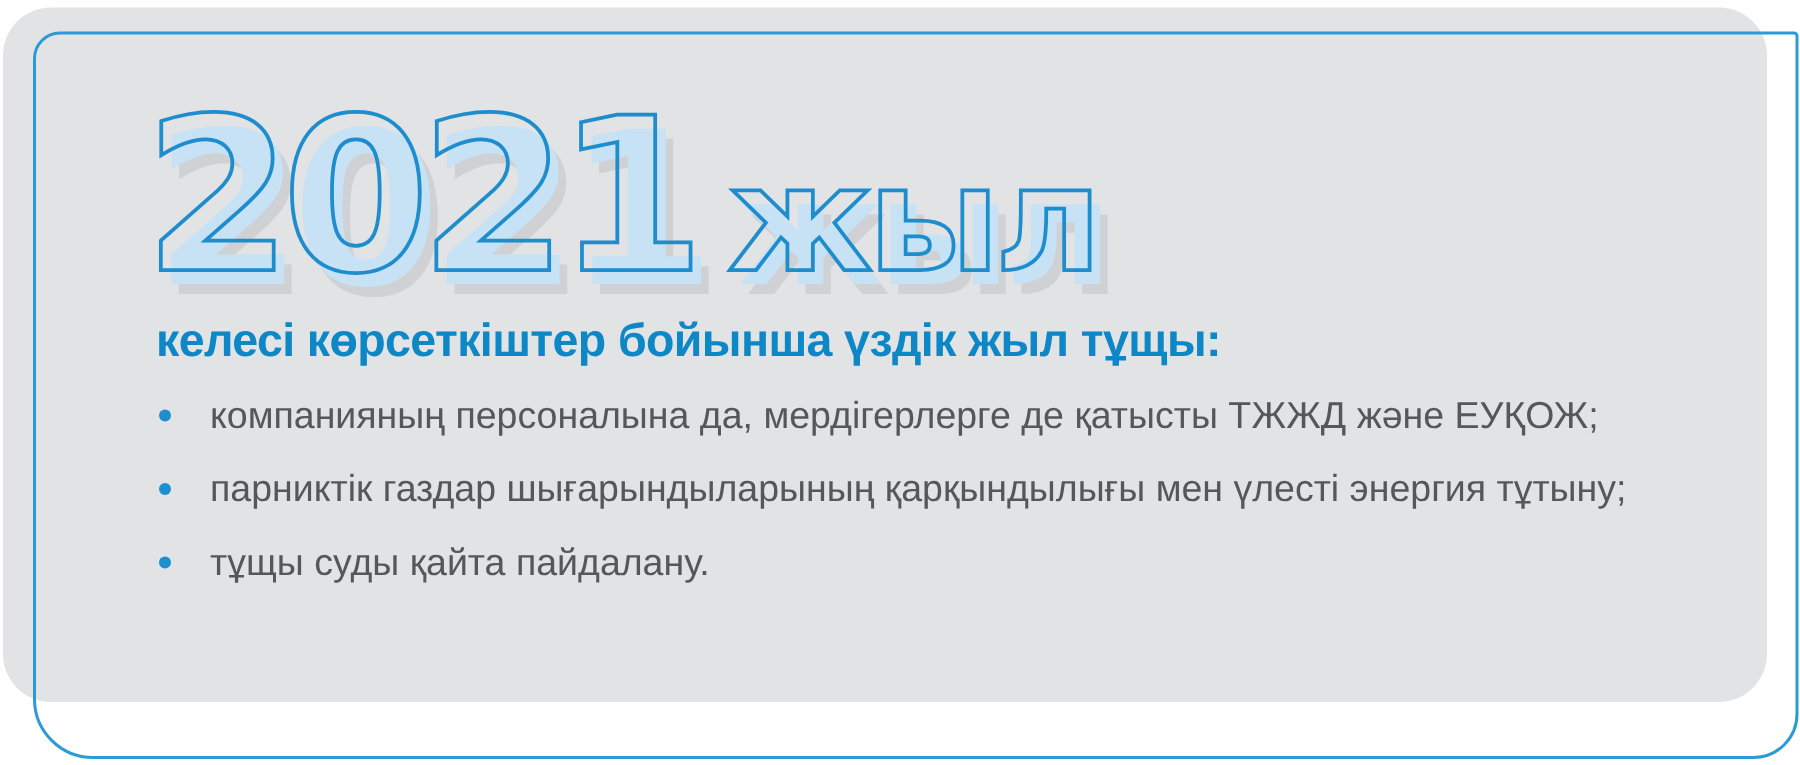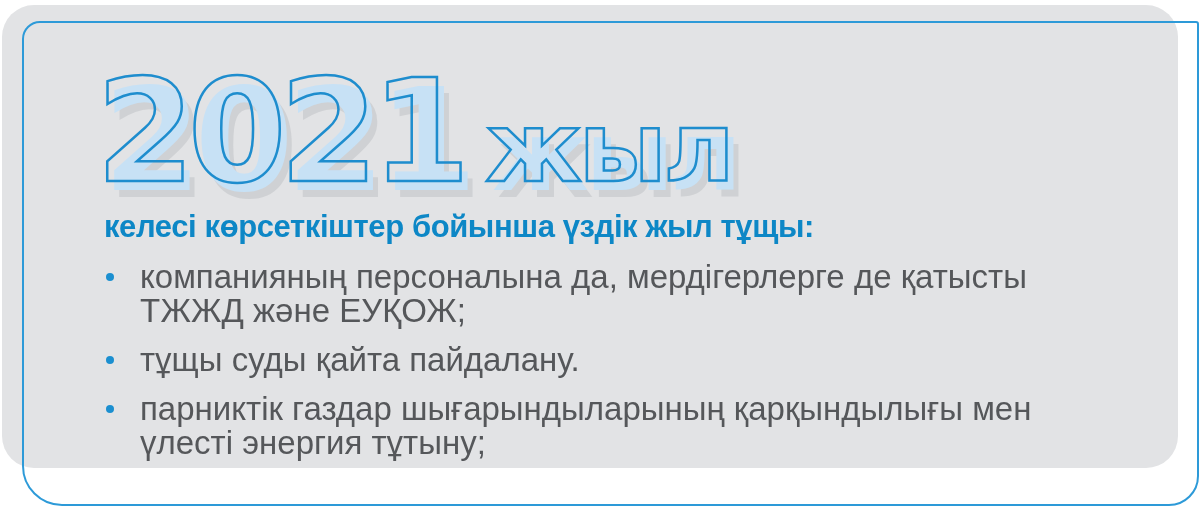--- a/index.html
+++ b/index.html
@@ -78,21 +78,21 @@
   .highlights {
     position: absolute;
     left: 104px; top: 260px;
     width: 1015px;
     list-style: none;
     margin: 0; padding: 0;
   }
   .highlights li {
     position: relative;
     padding-left: 36px;
-    font-size: 33px;
+    font-size: 25px;
     line-height: 34px;
     color: #55575a;
     margin-bottom: 15px;
   }
   .highlights li .dot {
     position: absolute;
     left: 2px; top: 13px;
     width: 8px; height: 8px;
     border-radius: 50%;
     background: #1b8fd0;
@@ -117,21 +117,21 @@
 
   <div class="heading">келесі көрсеткіштер бойынша үздік жыл тұщы:</div>
 
   <ul class="highlights">
     <li>
       <span class="dot"></span>
       <span>компанияның персоналына да, мердігерлерге де қатысты ТЖЖД және ЕУҚОЖ;</span>
     </li>
     <li>
       <span class="dot"></span>
-      <span>тұщы суды қайта пайдалану.</span>
+      <span>парниктік газдар шығарындыларының қарқындылығы мен үлесті энергия тұтыну;</span>
     </li>
     <li>
       <span class="dot"></span>
-      <span>парниктік газдар шығарындыларының қарқындылығы мен үлесті энергия тұтыну;</span>
+      <span>тұщы суды қайта пайдалану.</span>
     </li>
   </ul>
 
 </div>
 
 </body></html>

